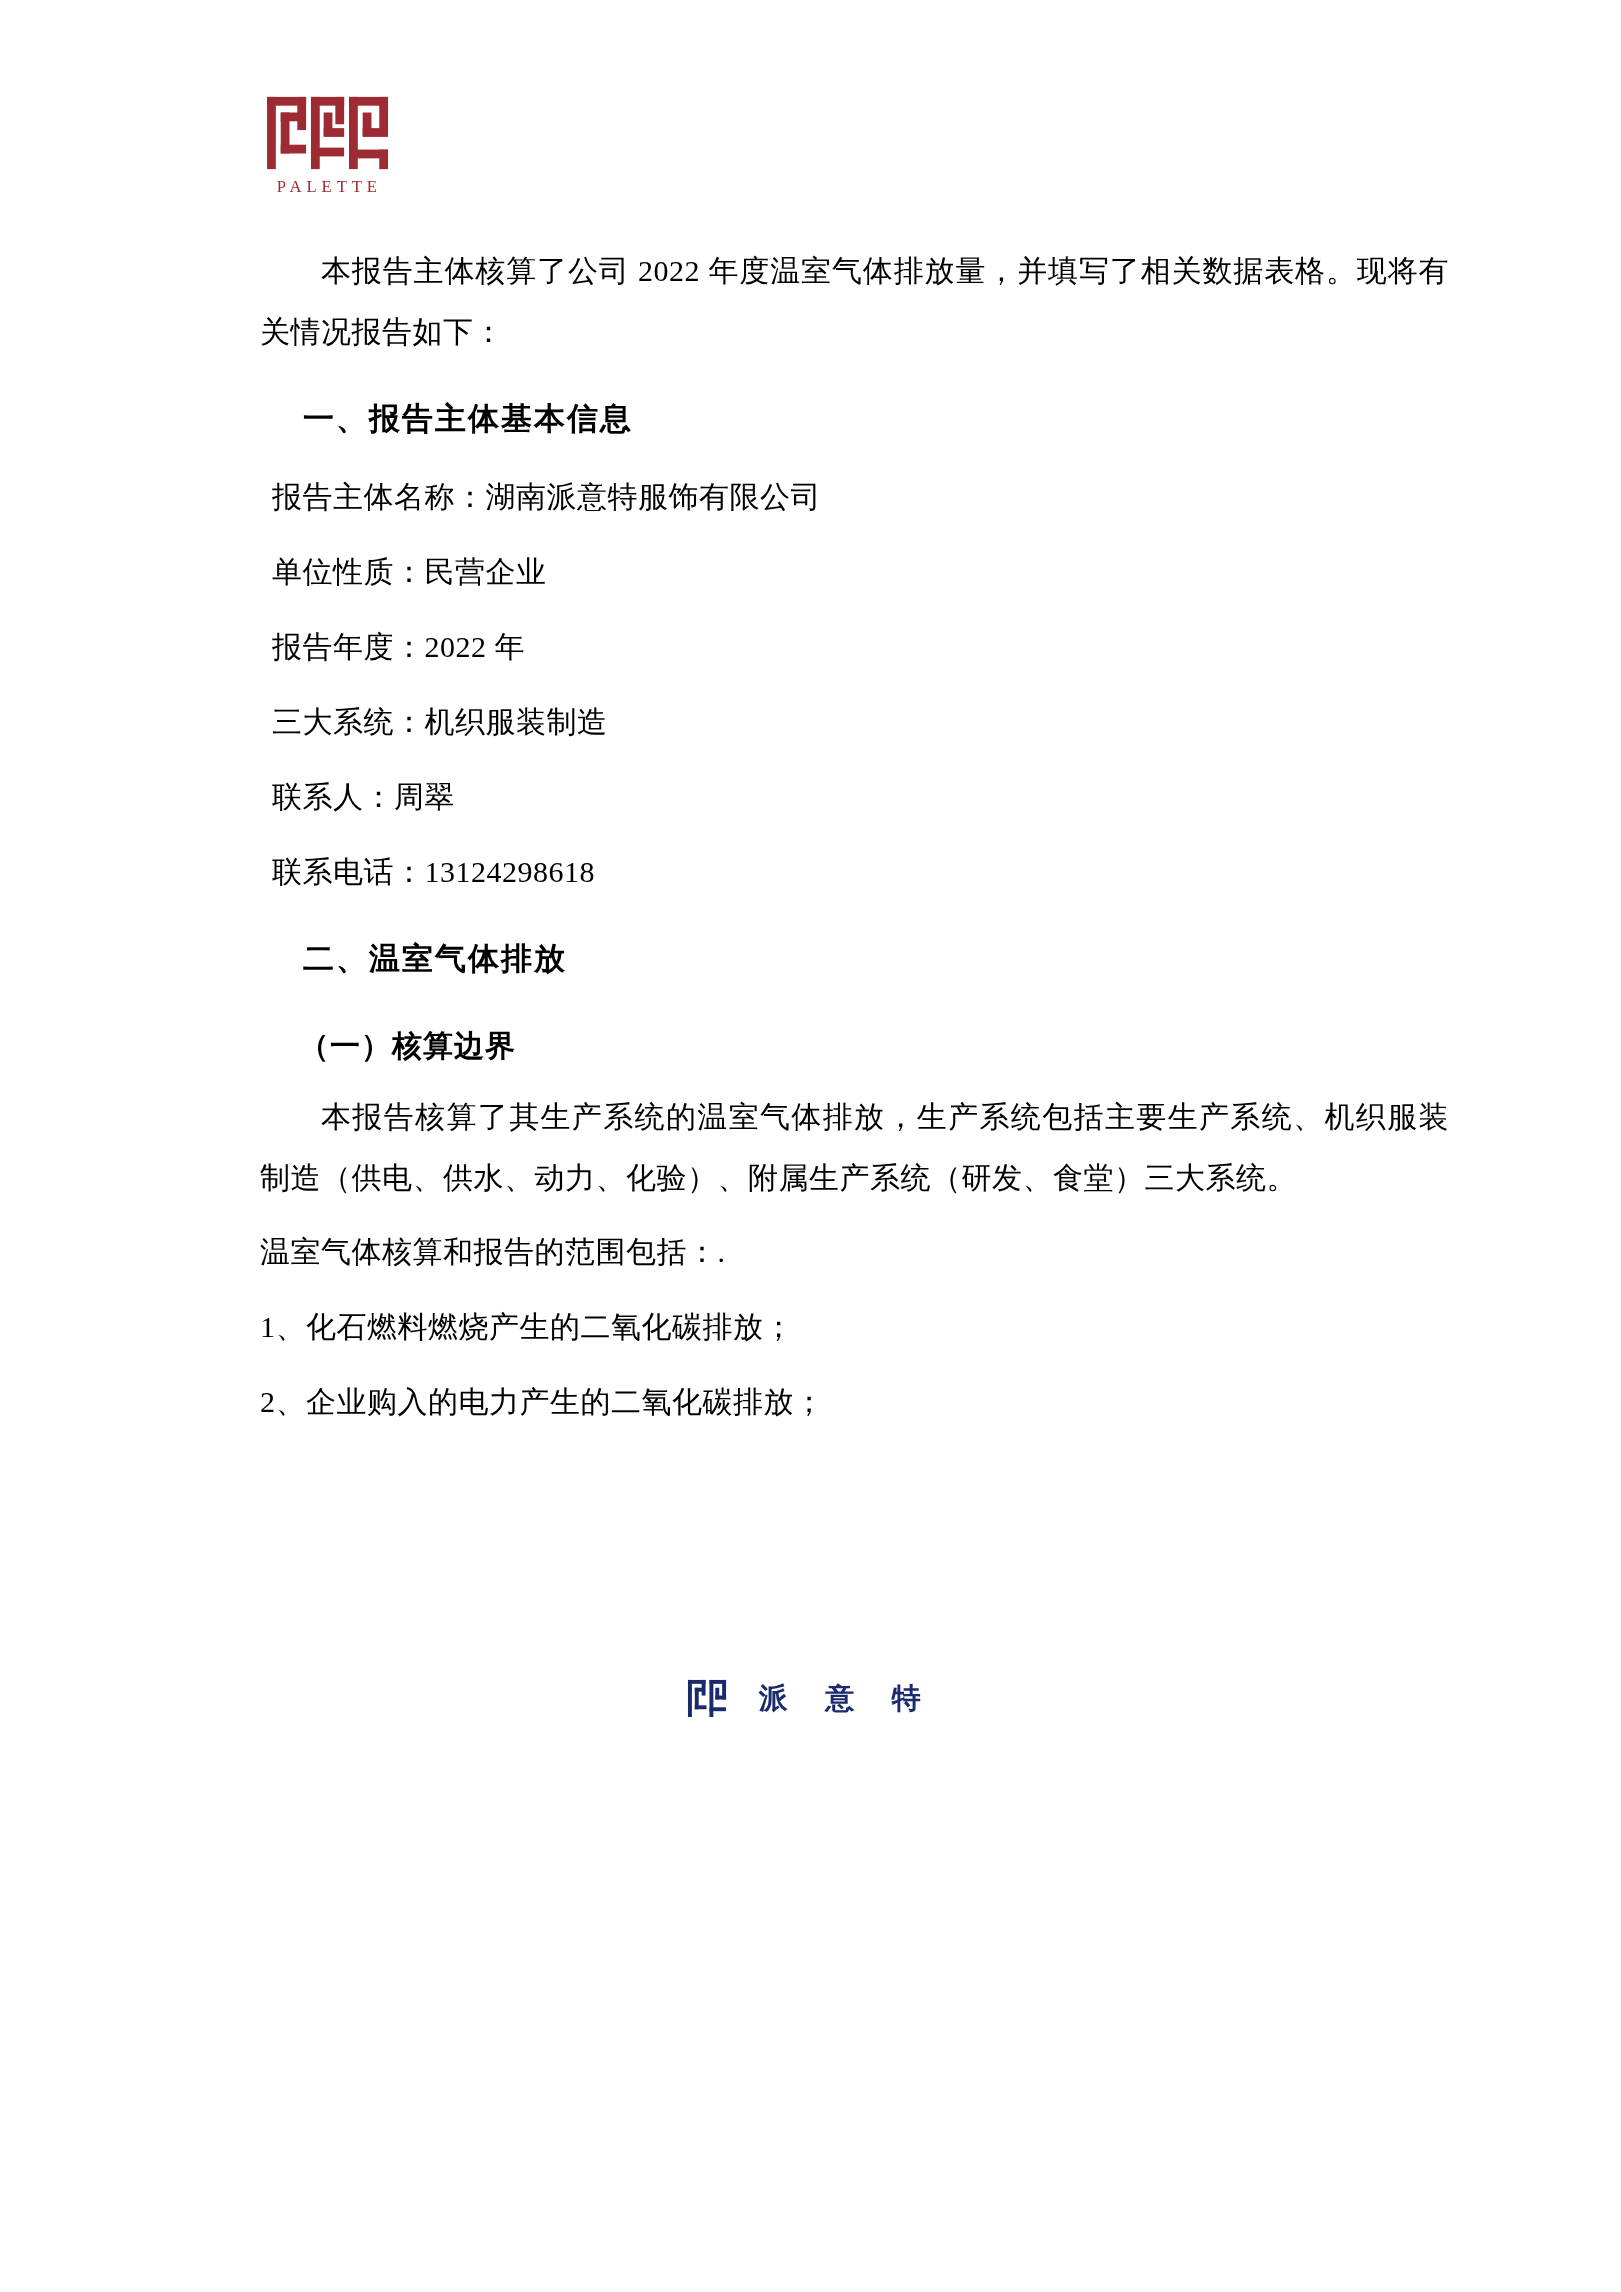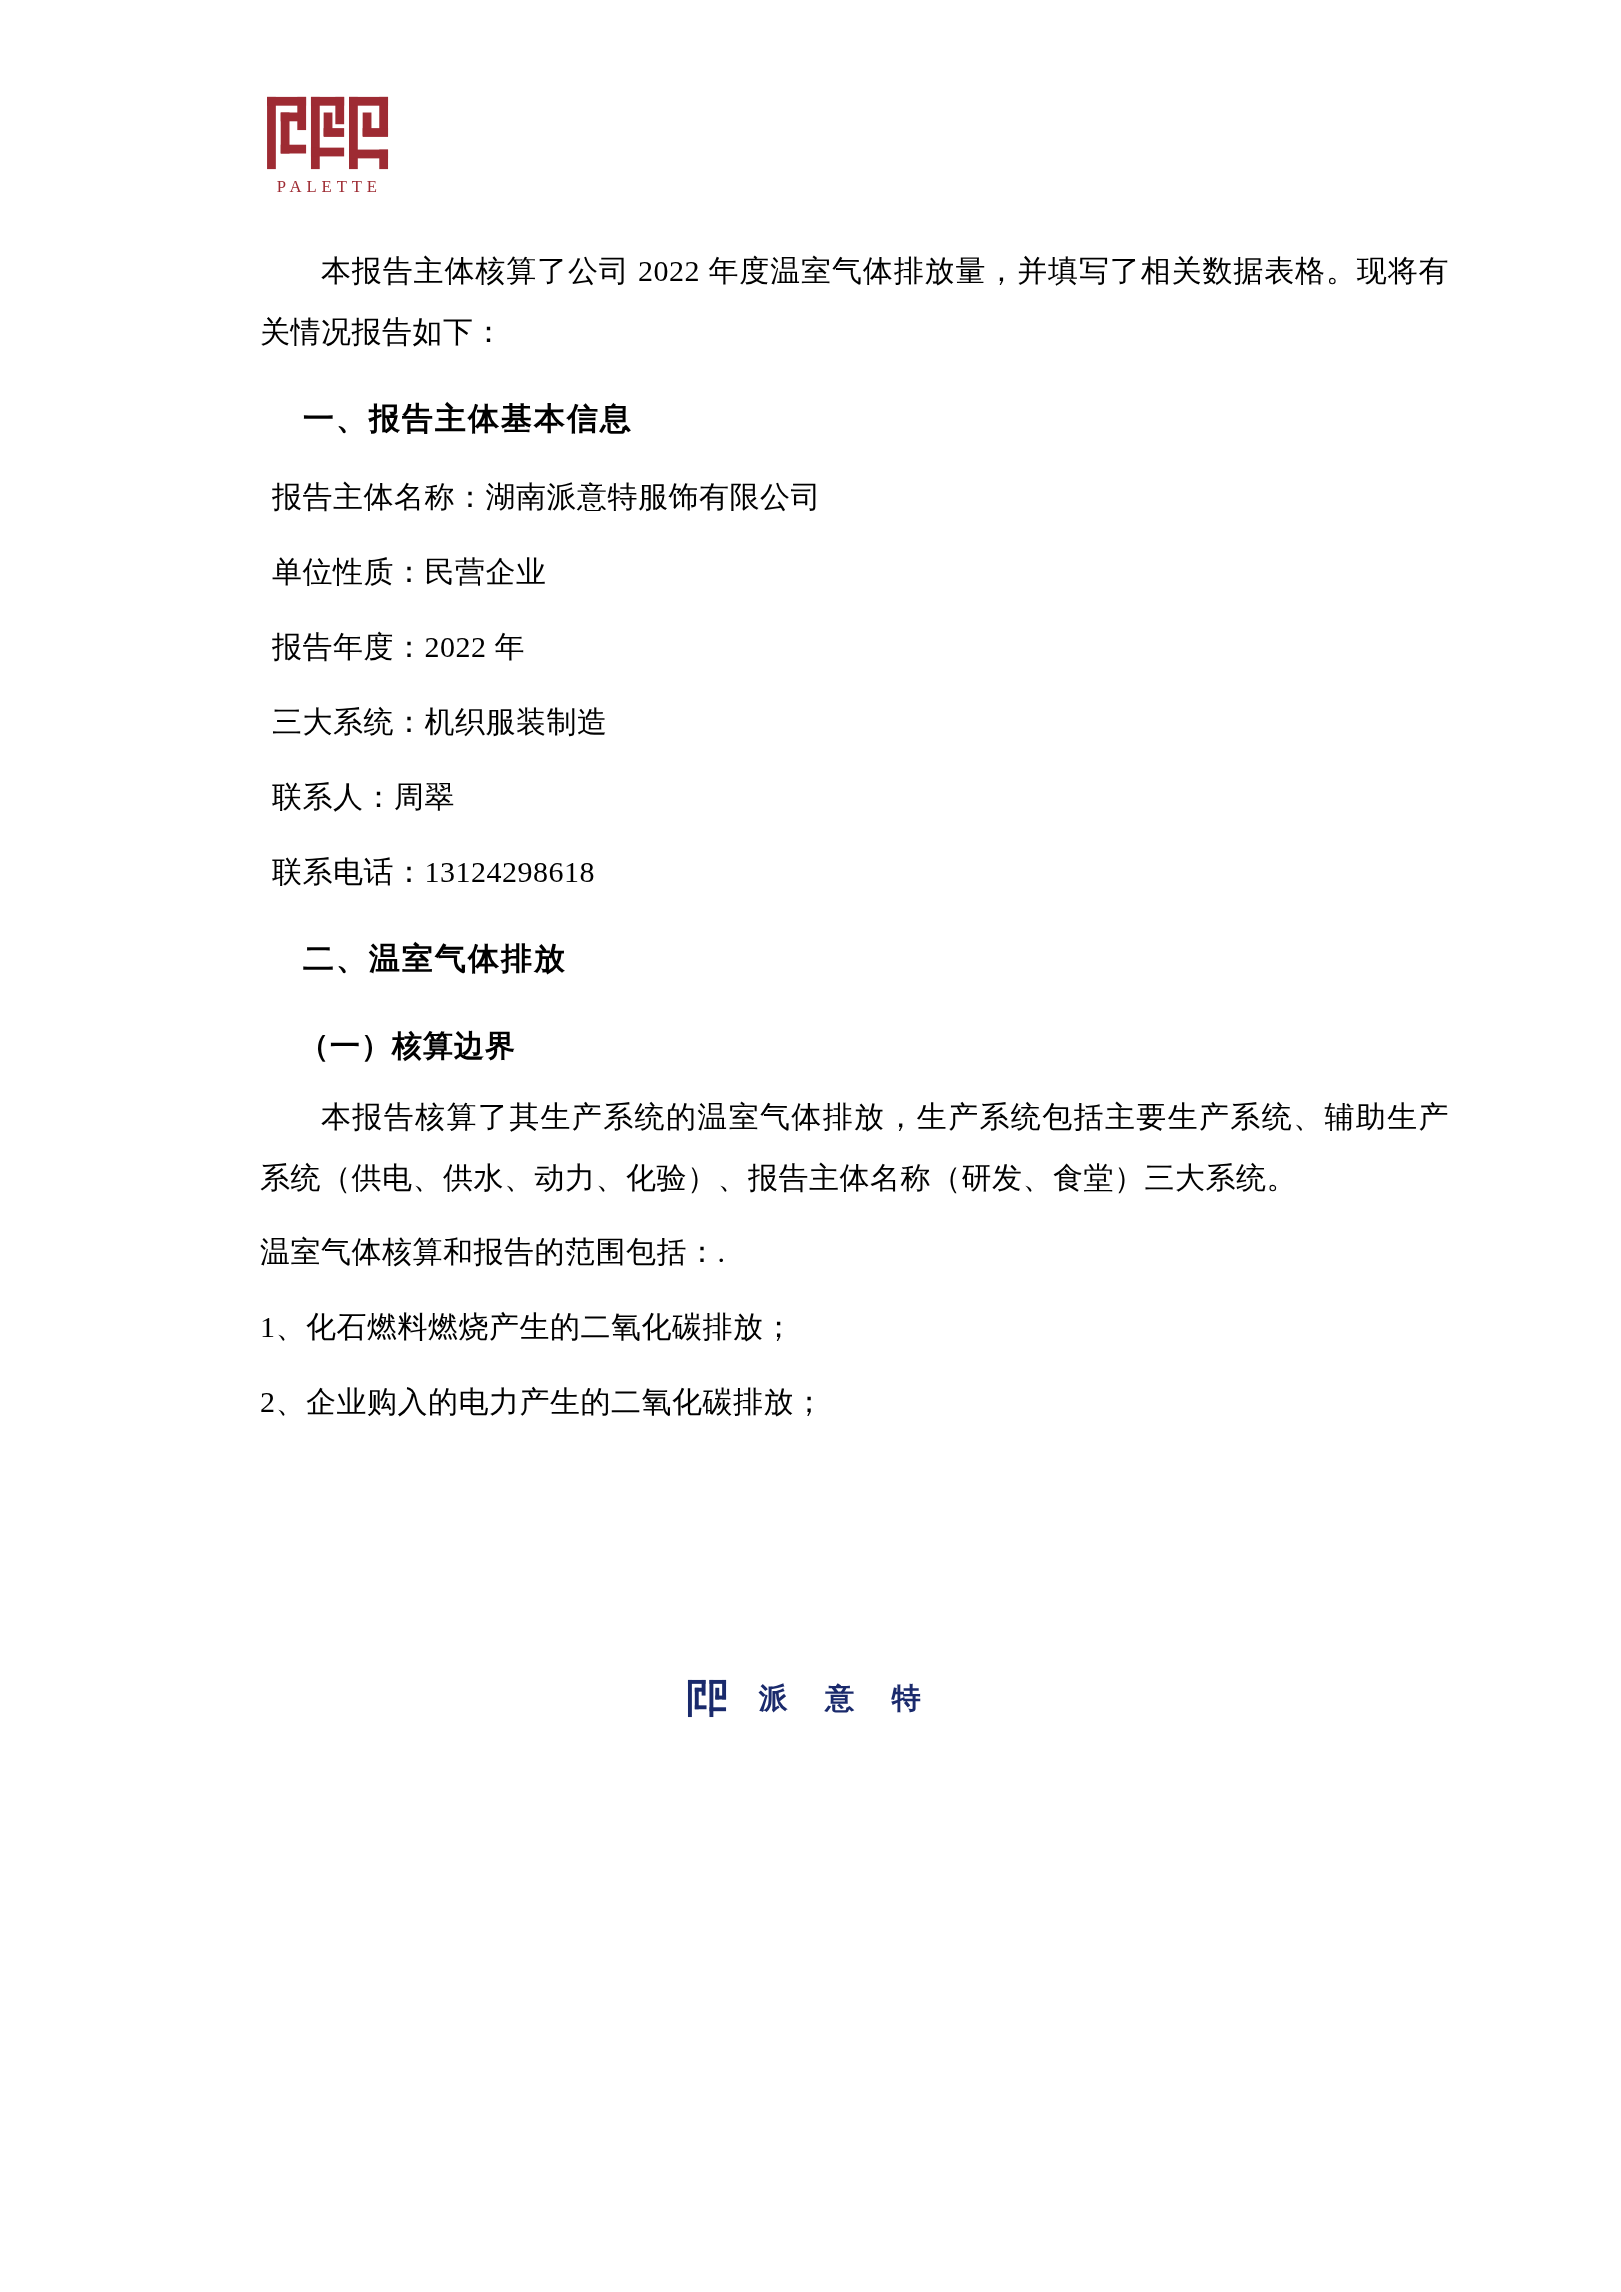--- a/index.html
+++ b/index.html
@@ -148,21 +148,21 @@
   <p class="info-line">单位性质：民营企业</p>
   <p class="info-line">报告年度：2022 年</p>
   <p class="info-line">三大系统：机织服装制造</p>
   <p class="info-line">联系人：周翠</p>
   <p class="info-line">联系电话：13124298618</p>
 
   <div class="h1">二、温室气体排放</div>
 
   <div class="h2">（一）核算边界</div>
 
-  <p class="para indent">本报告核算了其生产系统的温室气体排放，生产系统包括主要生产系统、辅助生产系统（供电、供水、动力、化验）、报告主体名称（研发、食堂）三大系统。</p>
+  <p class="para indent">本报告核算了其生产系统的温室气体排放，生产系统包括主要生产系统、机织服装制造（供电、供水、动力、化验）、附属生产系统（研发、食堂）三大系统。</p>
 
   <p class="para sub">温室气体核算和报告的范围包括：.</p>
 
   <p class="para sub">1、化石燃料燃烧产生的二氧化碳排放；</p>
   <p class="para sub">2、企业购入的电力产生的二氧化碳排放；</p>
 
   <div class="footer">
     <div class="footer-mark">
       <svg width="41" height="41" viewBox="0 0 42 42" xmlns="http://www.w3.org/2000/svg">
         <g fill="#1a2a6c">

